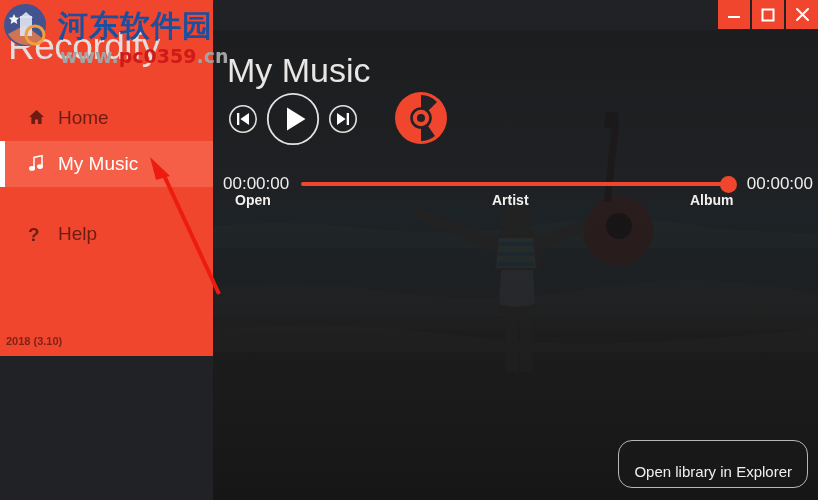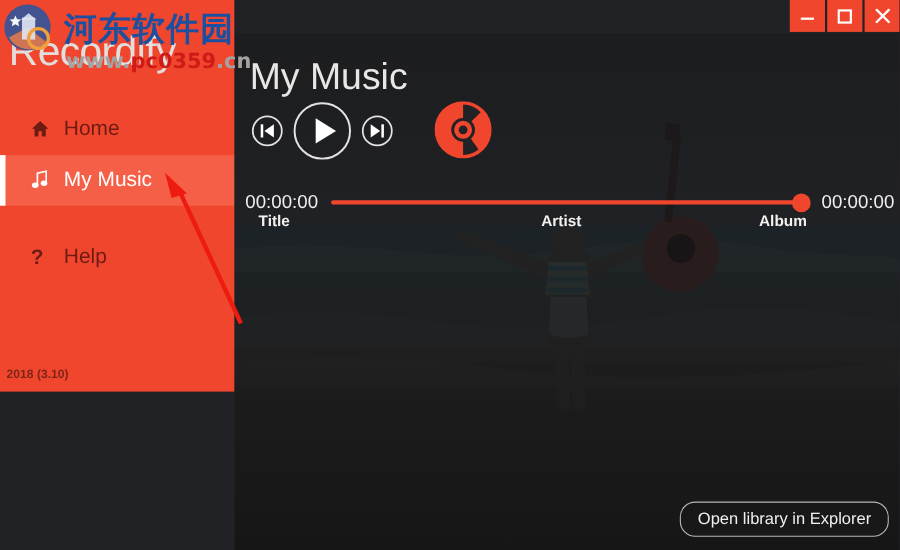--- a/index.html
+++ b/index.html
@@ -94,21 +94,21 @@
   
   .cols{position:absolute;left:0;top:162px;width:605px;height:22px;}
   .col{position:absolute;font-size:14px;font-weight:bold;color:#f2f1ef;}
   .col-title{left:22px;}
   .col-artist{left:279px;}
   .col-album{left:453px;margin-left:24px;}
 
   .open-lib{
     position:absolute;right:10px;bottom:12px;
     border:1px solid #b9b6b3;border-radius:14px;
-    padding:6px 15px 7px;font-size:15px;color:#f0efed;
+    padding:22px 15px 7px;font-size:15px;color:#f0efed;
     background:rgba(25,25,27,0.35);white-space:nowrap;
   }
 
   
   .anno{position:absolute;left:0;top:0;width:818px;height:500px;pointer-events:none;}
 </style>
 </head>
 <body>
 
 <div class="app">
@@ -233,21 +233,21 @@
     <div class="prog-row">
       <div class="time">00:00:00</div>
       <div class="bar-wrap">
         <div class="bar"></div>
         <div class="knob"></div>
       </div>
       <div class="time">00:00:00</div>
     </div>
 
     <div class="cols">
-      <div class="col col-title">Title</div>
+      <div class="col col-title">Open</div>
       <div class="col col-artist">Artist</div>
       <div class="col col-album">Album</div>
     </div>
 
     <div class="open-lib">Open library in Explorer</div>
   </div>
 
   <div class="sidebar">
     <div class="brand">Recordify</div>
 

